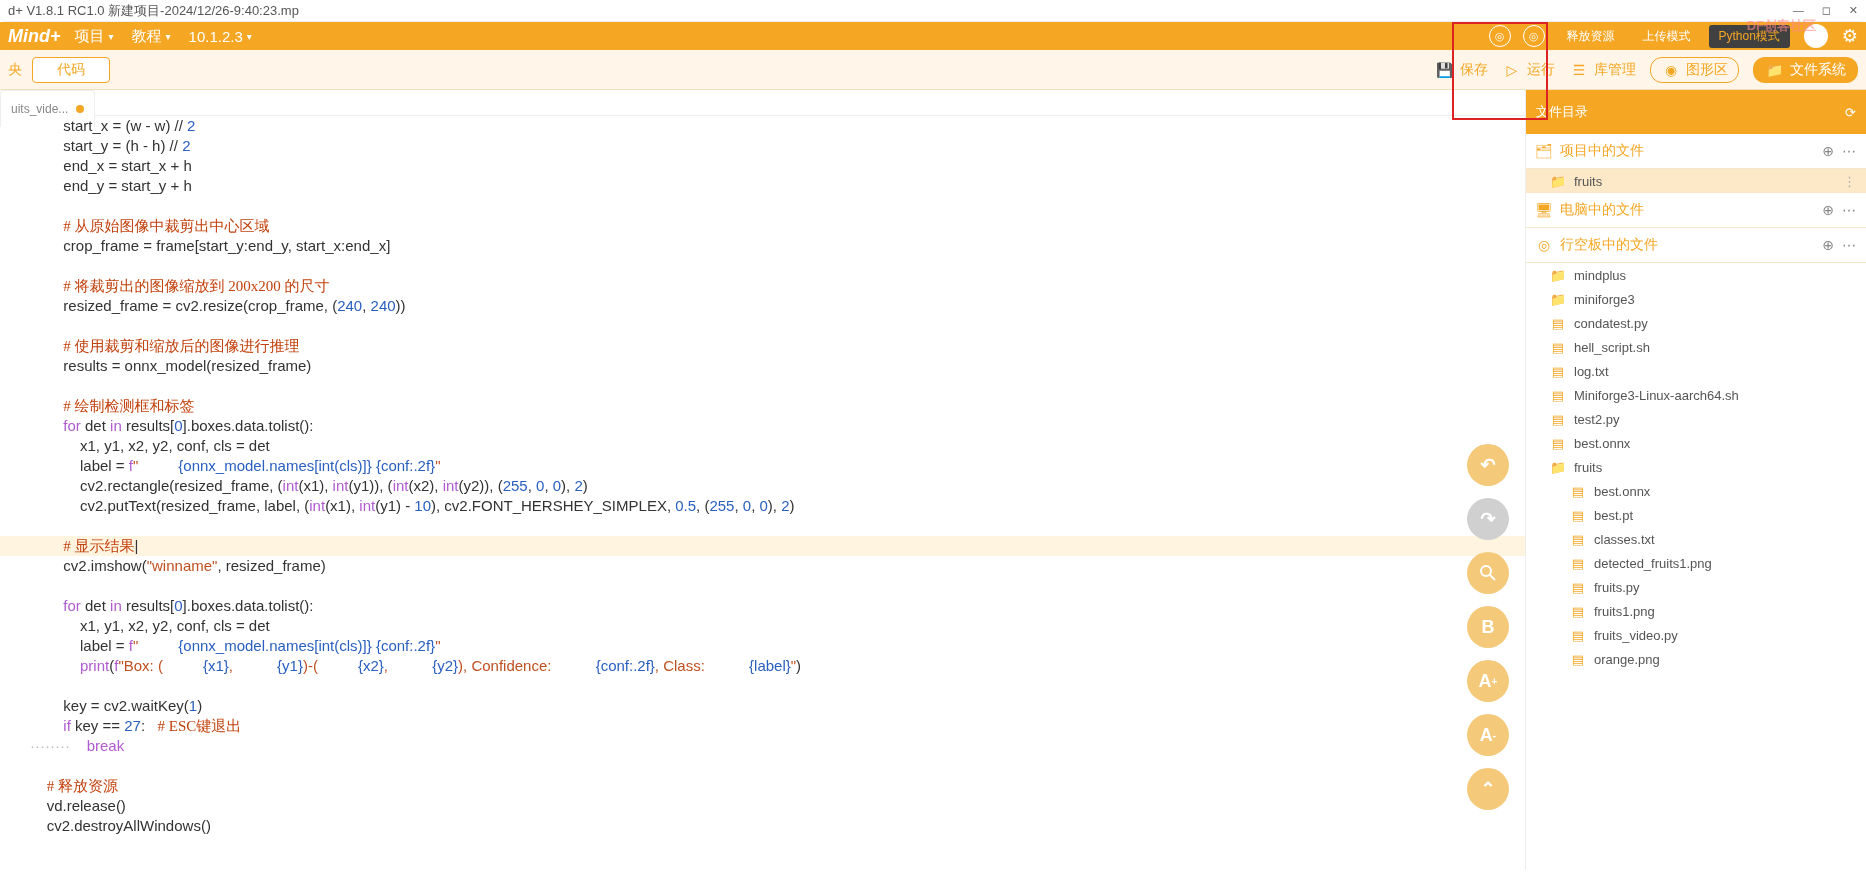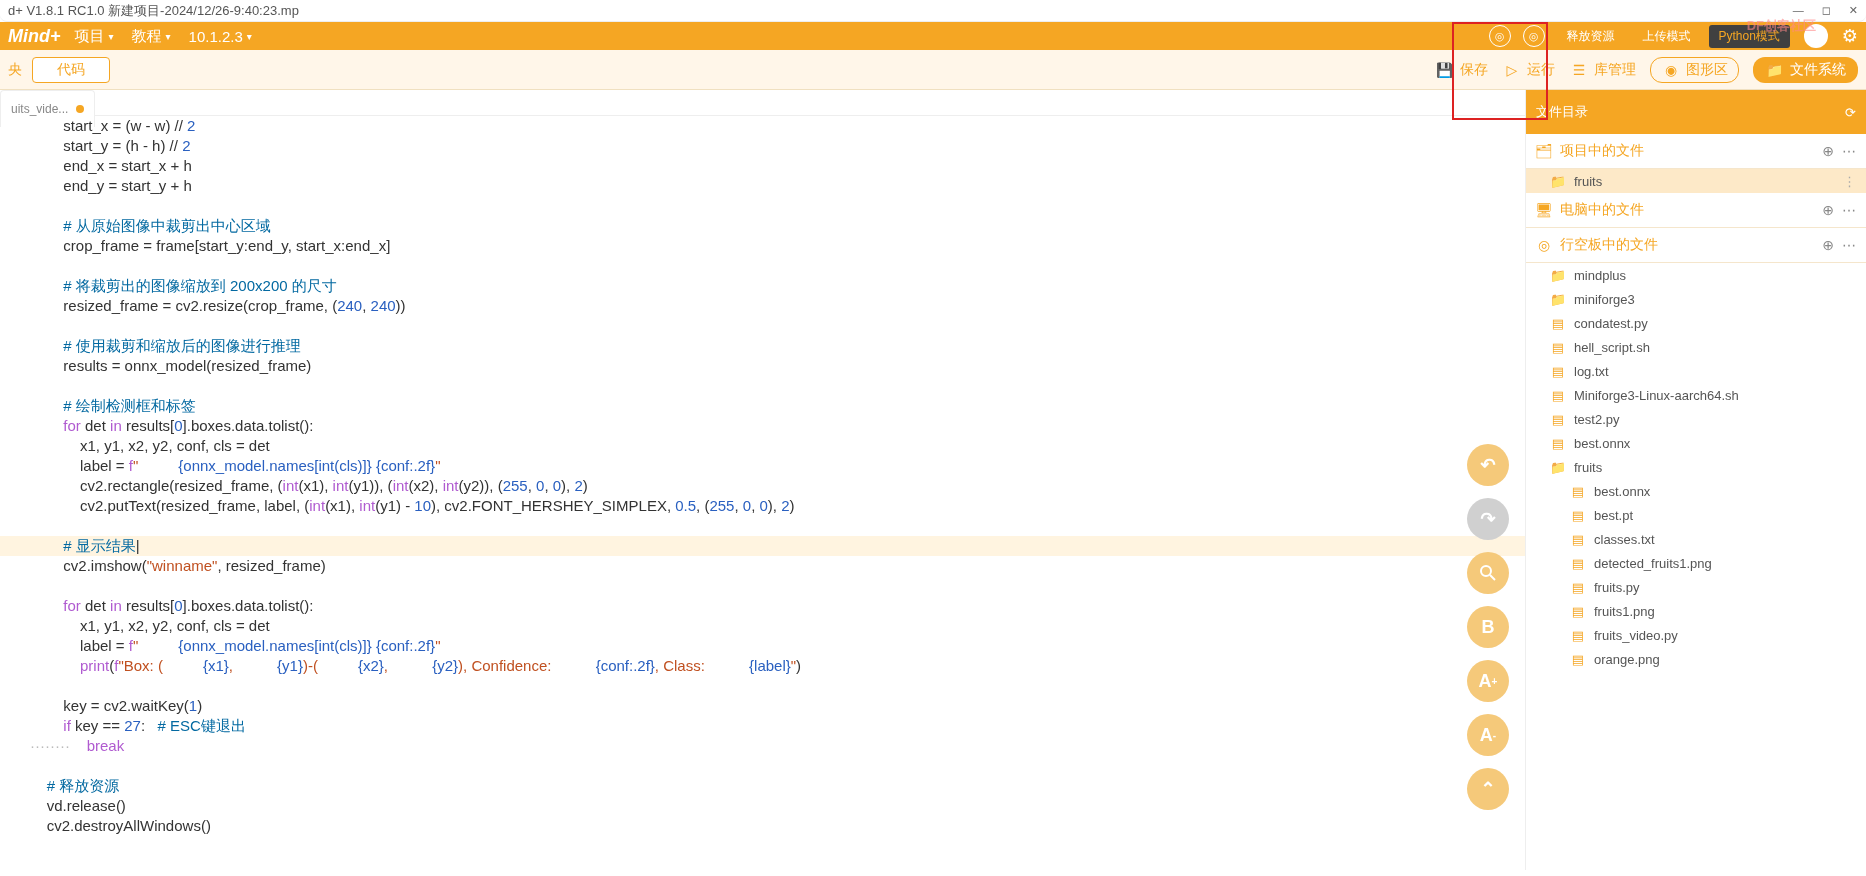--- a/index.html
+++ b/index.html
@@ -31,21 +31,21 @@
 .body-row { display: flex; height: calc(100% - 96px); }
 .editor-col { flex: 1; display: flex; flex-direction: column; border-right: 1px solid #eee; position: relative; }
 .tab-strip { height: 26px; background: #fff; display: flex; border-bottom: 1px solid #eee; }
 .file-tab { background: #fff; border: 1px solid #eee; border-bottom: none; padding: 18px 10px; font-size: 12px; color: #888; display: flex; align-items: center; gap: 8px; border-radius: 4px 4px 0 0; }
 .file-tab .dot { width: 8px; height: 8px; background: #f5a623; border-radius: 50%; }
 .code-area { flex: 1; overflow: auto; position: relative; }
 pre.code { font-family: Consolas, monospace; font-size: 15px; line-height: 20px; padding: 0 0 6px 30px; white-space: pre; color: #333; margin: 0; }
 .hl-line { position: absolute; left: 0; right: 0; height: 20px; background: #fff4e0; z-index: 0; }
 pre.code { position: relative; z-index: 1; }
 .c-kw { color: #b05bd0; }
-.c-cm { color: #0369a1; }
+.c-cm { color: #c2410c; font-family: Liberation Serif, serif; }
 .c-st { color: #c05020; }
 .c-nm { color: #2a60c0; }
 .c-bk { color: #2a60c0; margin-left: 40px; }
 .float-btns { position: absolute; right: 16px; bottom: 60px; display: flex; flex-direction: column; gap: 12px; z-index: 5; }
 .fb { width: 42px; height: 42px; border-radius: 50%; background: #f5c97a; color: #fff; display: flex; align-items: center; justify-content: center; font-weight: bold; font-size: 18px; cursor: pointer; }
 .fb.dim { background: #d0d0d0; }
 
 .side-col { width: 340px; background: #fff; display: flex; flex-direction: column; }
 .side-hdr { height: 44px; background: #f5a623; color: #fff; display: flex; align-items: center; padding: 0 10px; font-size: 13px; }
 .side-hdr .refresh { margin-left: auto; cursor: pointer; }

